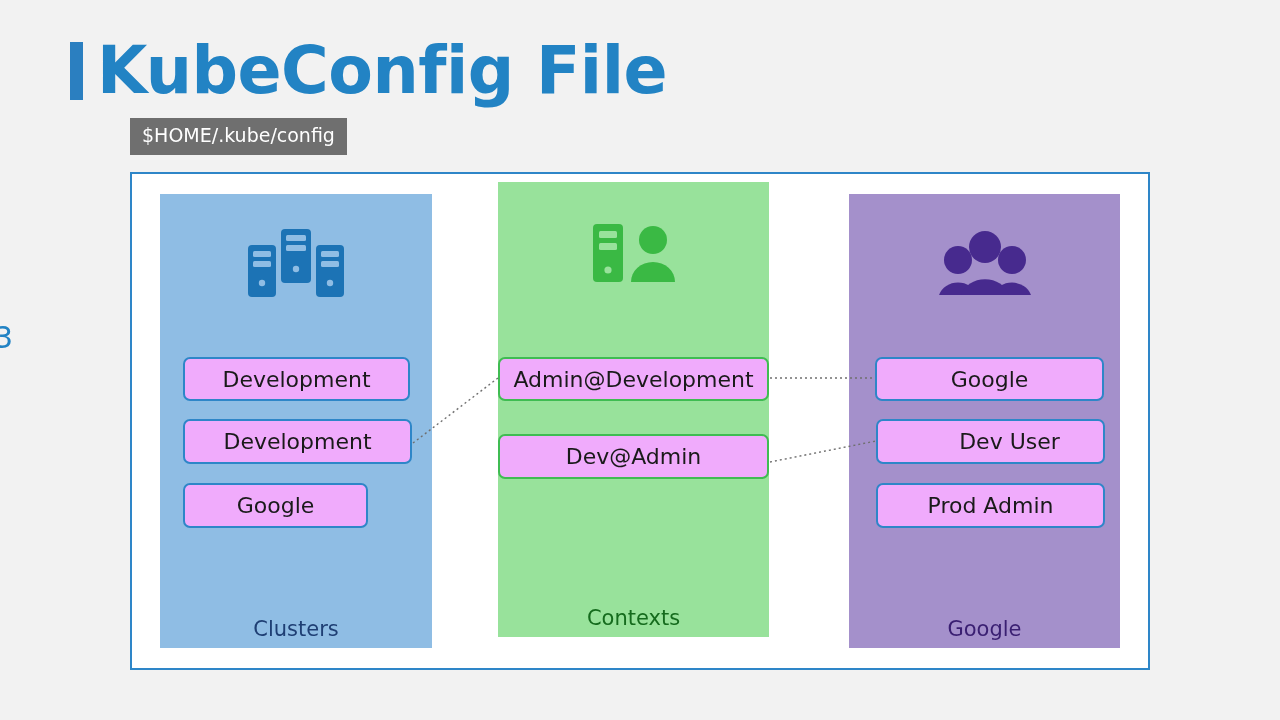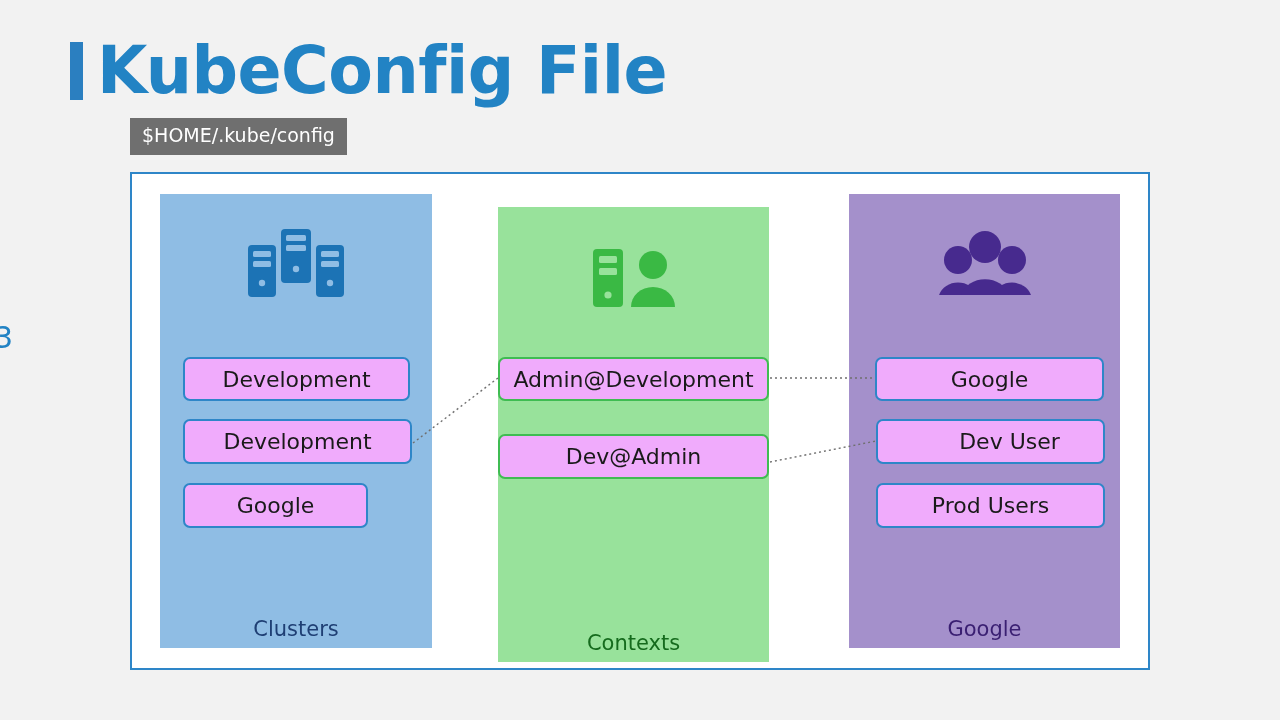--- a/index.html
+++ b/index.html
@@ -83,21 +83,21 @@
     top: 194px;
     height: 454px;
   }
   .col-clusters {
     left: 160px;
     width: 272px;
     background: #8fbde4;
   }
   .col-contexts {
     left: 498px;
-    top: 207px;
+    top: 182px;
     width: 271px;
     height: 455px;
     background: #98e29b;
   }
   .col-users {
     left: 849px;
     width: 271px;
     background: #a490cb;
   }
 
@@ -238,21 +238,21 @@
 
         <circle cx="48" cy="18" r="16" fill="#472a8e"></circle>
         <path d="M24 66 a25 22 0 0 1 48 0 z" fill="#472a8e"></path>
       </svg>
     </div>
     <div class="col-label label-users">Google</div>
   </div>
 
   <div class="item-box box-blue us-0">Google</div>
   <div class="item-box box-blue us-1">Dev User</div>
-  <div class="item-box box-blue us-2">Prod Users</div>
+  <div class="item-box box-blue us-2">Prod Admin</div>
 
   <svg class="connectors">
     <line x1="413" y1="443" x2="498" y2="378" stroke="#6f6f6f" stroke-width="1.4" stroke-dasharray="2,3"></line>
     <line x1="770" y1="378" x2="875" y2="378" stroke="#6f6f6f" stroke-width="1.4" stroke-dasharray="2,3"></line>
     <line x1="770" y1="462" x2="876" y2="441" stroke="#6f6f6f" stroke-width="1.4" stroke-dasharray="2,3"></line>
   </svg>
 
 </div>
 
 </body></html>

